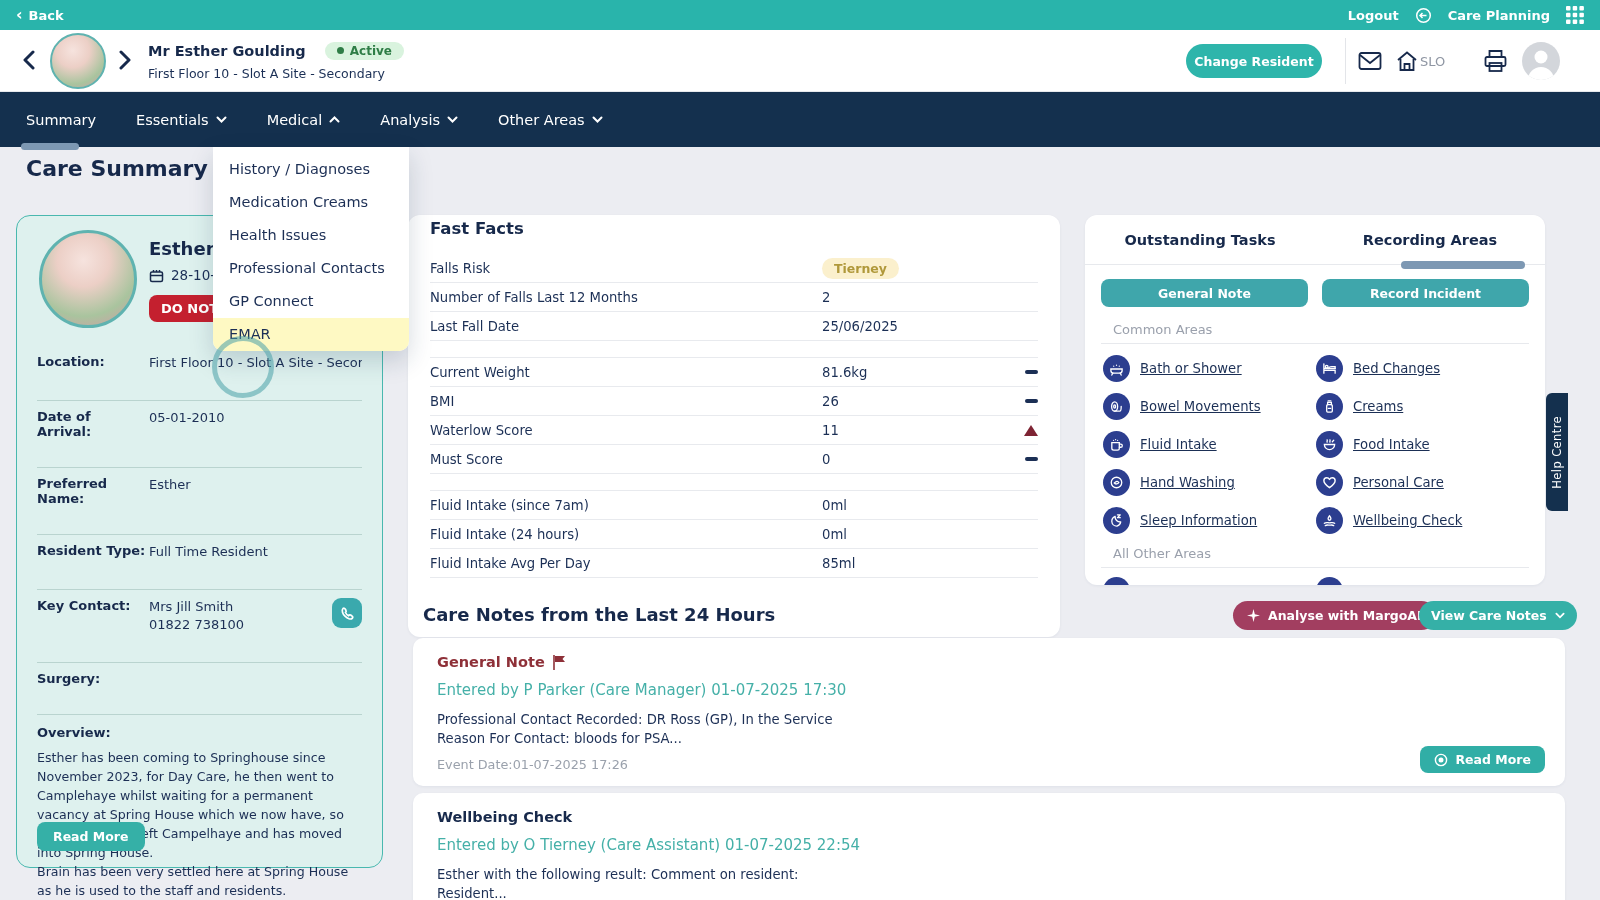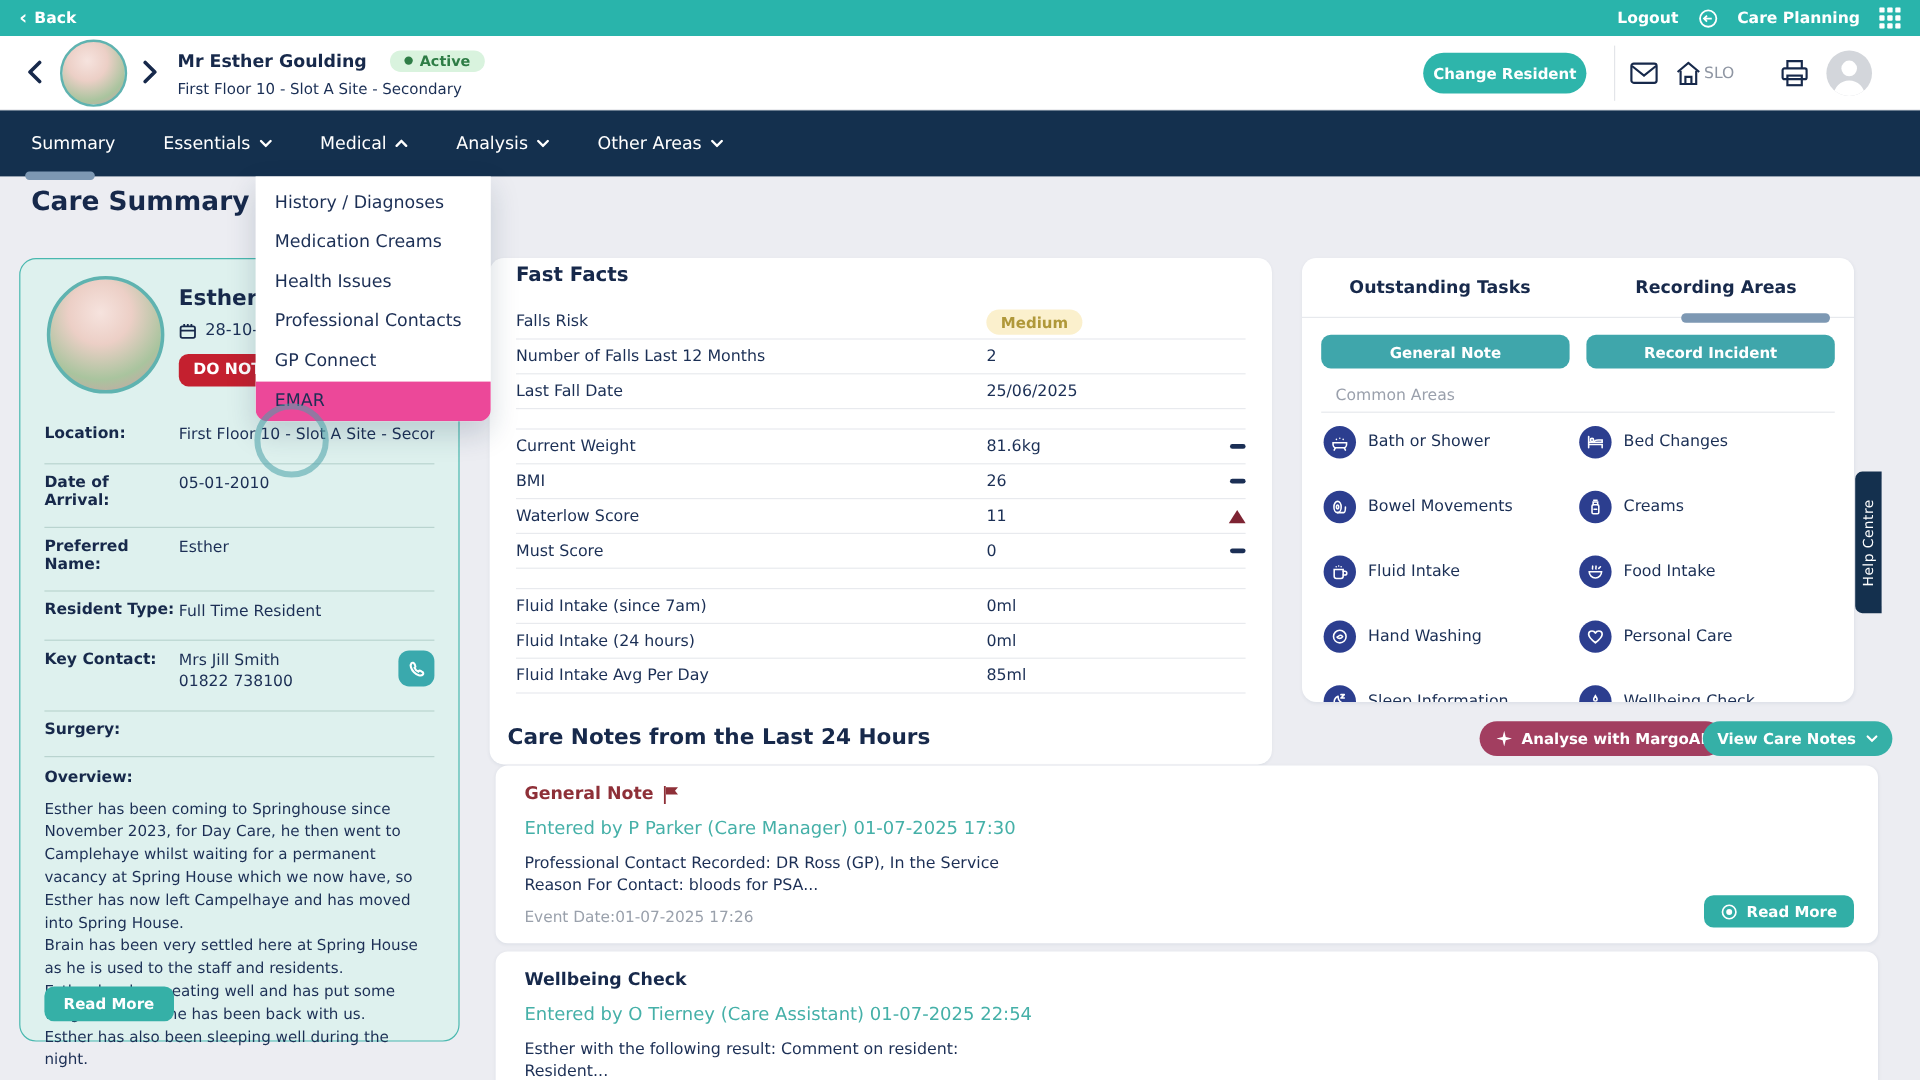--- a/index.html
+++ b/index.html
@@ -49,40 +49,40 @@
   .nav-item { display:flex; align-items:center; gap:7px; color:#fff; font-size:14.5px;
     font-weight:500; cursor:pointer;}
   .nav-indicator { position:absolute; left:21px; top:51px; width:58px; height:7px;
     background:#7d98b3; border-radius:4px;}
 
   
   .menu { position:absolute; left:213px; top:147px; width:196px; background:#fff;
     border-radius:0 0 10px 10px; box-shadow:0 10px 24px rgba(20,48,78,.18); z-index:50;
     padding-top:6px; overflow:hidden;}
   .menu-item { padding:8px 16px 9px; font-size:14.5px; font-weight:500; color:#1c2f55; cursor:pointer;}
-  .menu-item.active { background:#ec4899; }
+  .menu-item.active { background:#fef9c3; }
   .click-ring { position:absolute; left:212px; top:336px; width:62px; height:62px;
     border:5px solid rgba(72,160,168,.55); border-radius:50%; z-index:60; pointer-events:none;}
 
   
   .page-title { position:absolute; left:26px; top:156px; font-size:22px; font-weight:700; color:#17294b;}
 
   
   .res-card { position:absolute; left:16px; top:215px; width:367px; height:653px;
     background:#def1ee; border:1px solid #49b8af; border-radius:14px; padding:18px 20px; z-index:10;}
   .res-photo { position:absolute; left:22px; top:14px; width:98px; height:98px; border-radius:50%;
     border:3px solid #5fb3b0;
     background:radial-gradient(circle at 45% 30%, #f6e3de 0%, #eccfc6 32%, #a9c49e 68%, #d795a8 100%);}
   .res-id { position:absolute; left:132px; top:22px; width:220px;}
   .res-name { font-size:18px; font-weight:700; color:#17294b; white-space:nowrap; overflow:hidden;}
   .res-birth { display:flex; align-items:center; gap:7px; margin-top:8px; font-size:13.5px; white-space:nowrap;}
   .alert-badge { display:inline-block; margin-top:12px; background:#c4202f; color:#fff;
     font-size:13px; font-weight:700; border-radius:8px; padding:6px 12px; white-space:nowrap;}
   .res-fields { margin-top:112px; }
-  .f-row { display:flex; padding:8px 0 14px; border-bottom:1px solid #b9d4cf; position:relative;}
+  .f-row { display:flex; padding:8px 0 28px; border-bottom:1px solid #b9d4cf; position:relative;}
   .f-label { width:112px; font-size:13px; font-weight:600; color:#17294b; flex-shrink:0;}
   .f-value { flex:1; font-size:13px; color:#1c2f55; white-space:nowrap; overflow:hidden; line-height:18px;}
   .phone-btn { position:absolute; right:0; top:8px; width:30px; height:30px; border-radius:9px;
     background:#3aa9ad; border:none; display:flex; align-items:center; justify-content:center; cursor:pointer;}
   .overview-label { padding-top:10px; font-size:13px; font-weight:600; color:#17294b;}
   .overview-text { margin-top:8px; font-size:12.6px; line-height:19px; color:#1c2f55; white-space:pre-line;}
   .btn-readmore { position:absolute; left:20px; bottom:16px; background:#35b0a7; color:#fff;
     border:none; border-radius:8px; padding:7px 16px; font-size:12.5px; font-weight:600;
     cursor:pointer; font-family:inherit;}
 
@@ -109,21 +109,21 @@
   .rec-tab { flex:1; display:flex; align-items:center; justify-content:center;
     font-size:14.5px; font-weight:600; color:#17294b; cursor:pointer;}
   .rec-tab-divider { position:absolute; left:0; right:0; top:49px; height:1px; background:#e7e9ed;}
   .rec-tab-indicator { position:absolute; left:316px; top:46px; width:124px; height:8px;
     background:#7d98b3; border-radius:5px;}
   .rec-btn-row { display:flex; gap:14px; margin:14px 16px 0;}
   .rec-btn { flex:1; height:28px; background:#3fa6ab; color:#fff; border:none; border-radius:8px;
     font-size:12.5px; font-weight:600; cursor:pointer; font-family:inherit;}
   .rec-section { margin:15px 16px 0 28px; font-size:13px; color:#9aa0ac;}
   .rec-div { margin:6px 16px 0; height:1px; background:#e7e9ed;}
-  .area-grid { display:grid; grid-template-columns:1fr 1fr; row-gap:27px; margin:11px 16px 0 18px;}
+  .area-grid { display:grid; grid-template-columns:1fr 1fr; row-gap:11px; margin:11px 16px 0 18px;text-decoration:underline;}
   .area-item { display:flex; align-items:center; gap:10px; cursor:pointer;}
   .area-ic { width:27px; height:27px; border-radius:50%; background:#2c3e8f; flex-shrink:0;
     display:flex; align-items:center; justify-content:center;}
   .area-label { font-size:13.2px; color:#1b2f55;}
 
   
   .cn-title { position:absolute; left:423px; top:604px; font-size:18px; font-weight:700; color:#17294b;}
   .btn-margoai { position:absolute; left:1233px; top:601px; height:29px; padding:0 14px;
     background:#a23e60; color:#fff; border:none; border-radius:15px; display:flex;
     align-items:center; gap:8px; font-size:12.5px; font-weight:600; cursor:pointer; font-family:inherit;}
@@ -322,21 +322,21 @@
 Esther has been eating well and has put some weight on since he has been back with us.
 Esther has also been sleeping well during the night.</div>
   <button class="btn-readmore">Read More</button>
 </div>
 
 <div class="ff-card">
   <div class="ff-title">Fast Facts</div>
 
   <div class="ff-row">
     <span class="ff-label">Falls Risk</span>
-    <span class="ff-val"><span class="pill-medium">Medium</span></span>
+    <span class="ff-val"><span class="pill-medium">Tierney</span></span>
     <span class="ff-trend"></span>
   </div>
   <div class="ff-row">
     <span class="ff-label">Number of Falls Last 12 Months</span>
     <span class="ff-val">2</span>
     <span class="ff-trend"></span>
   </div>
   <div class="ff-row">
     <span class="ff-label">Last Fall Date</span>
     <span class="ff-val">25/06/2025</span>

